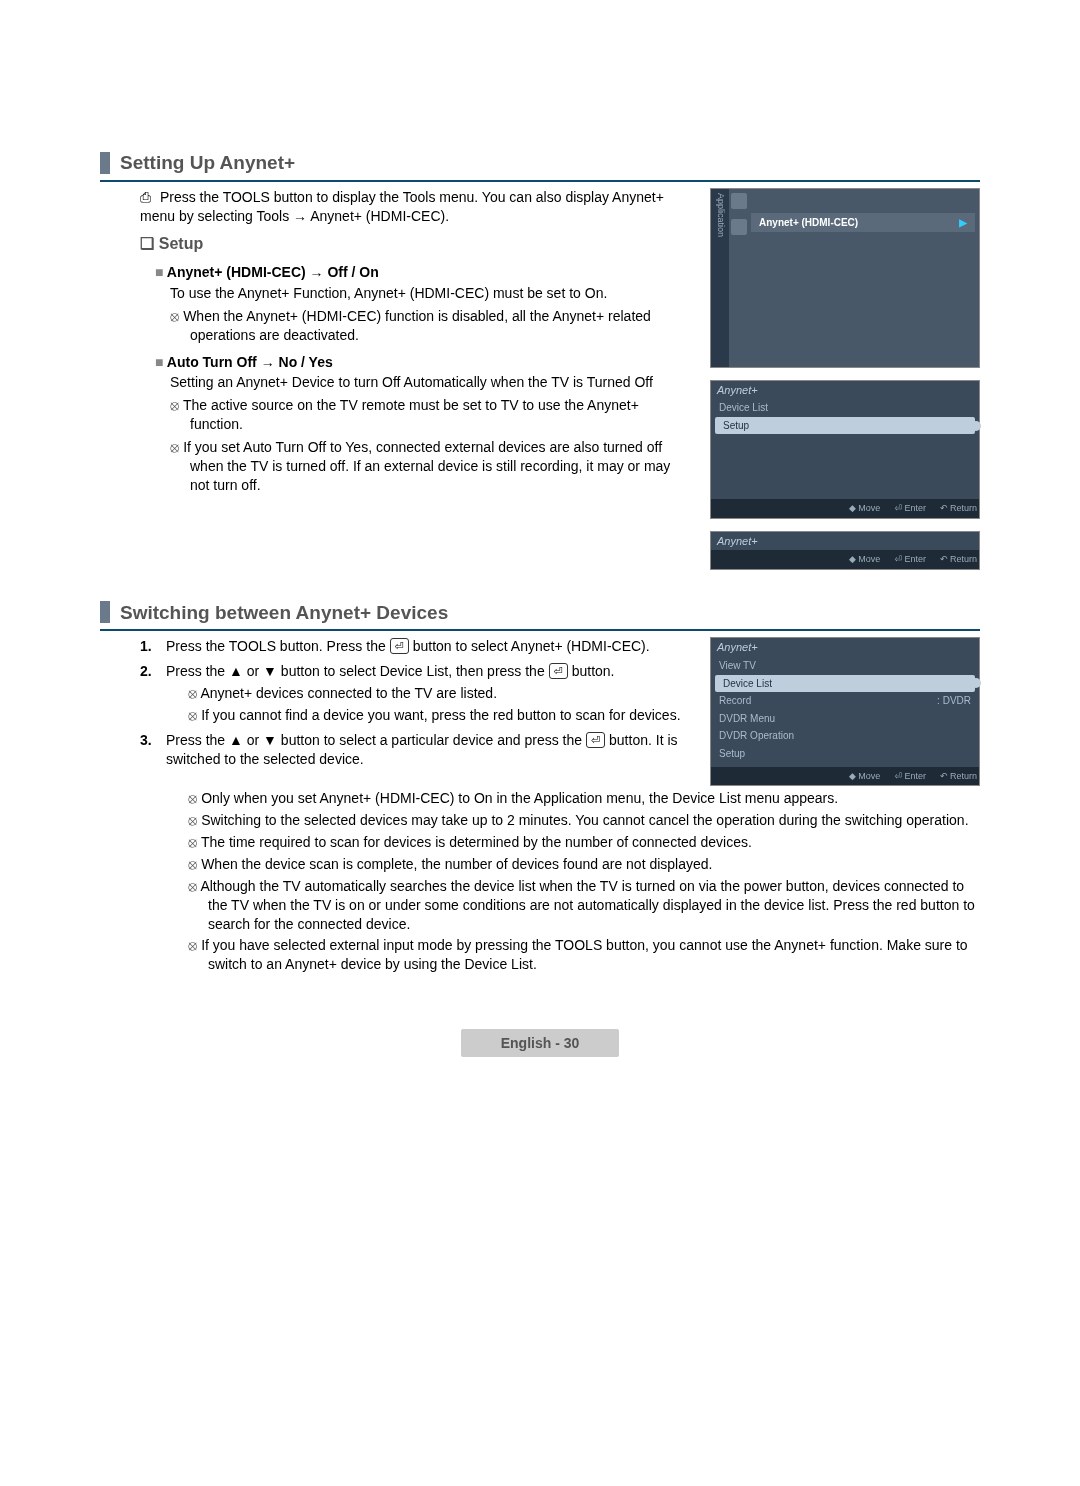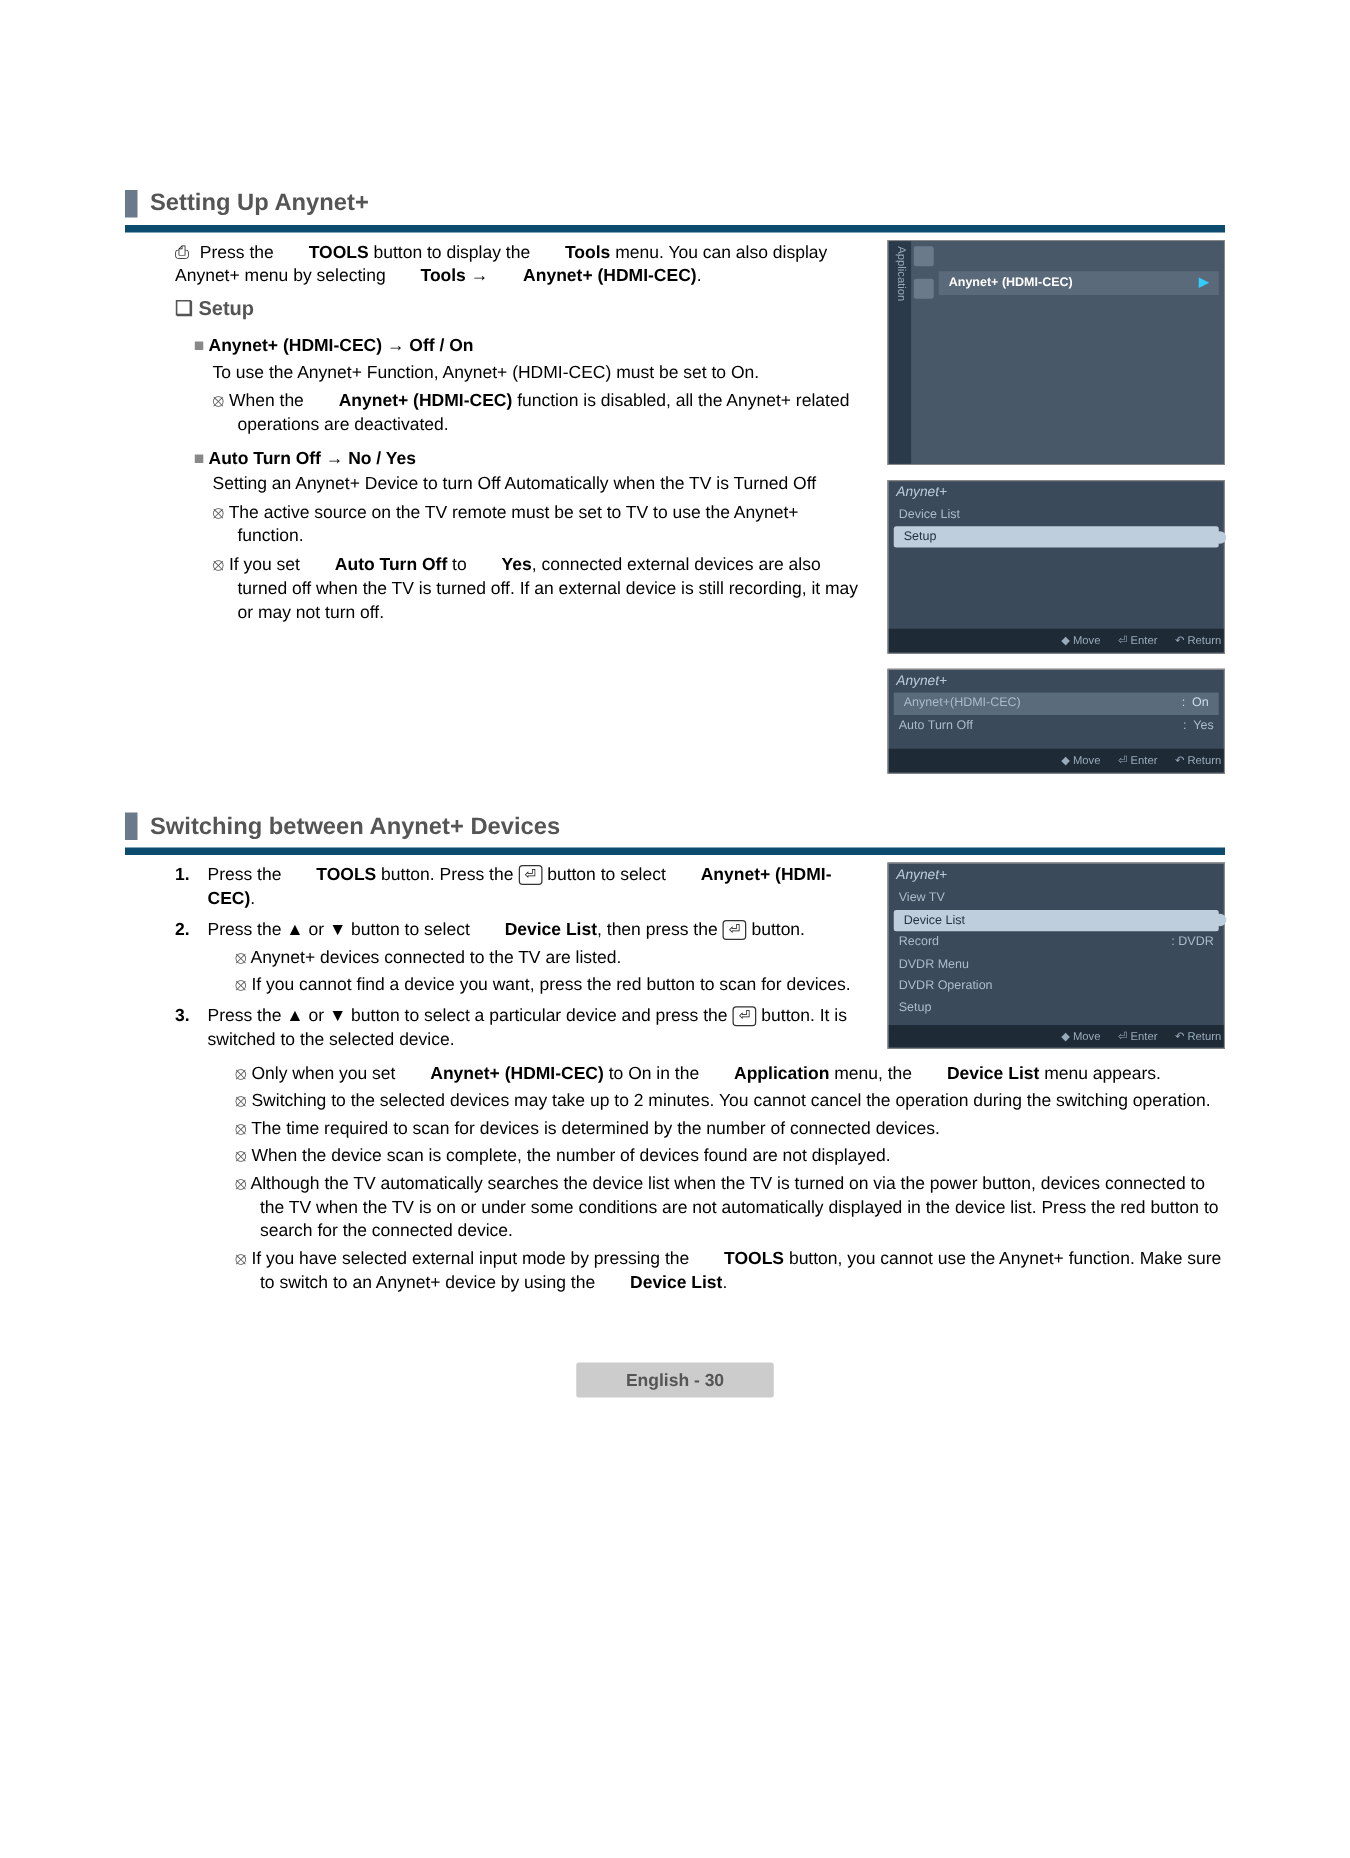--- a/index.html
+++ b/index.html
@@ -9,21 +9,21 @@
     color: #000;
     background: #fff;
     width: 1080px;
     margin: 0 auto;
     padding: 120px 100px 60px 100px;
     line-height: 1.35;
   }
   .section-header {
     display: flex;
     align-items: center;
-    border-bottom: 6px solid #0c4a6e;
+    border-bottom: 2px solid #0c4a6e;
     padding-bottom: 4px;
     margin-bottom: 6px;
     margin-top: 30px;
   }
   .section-header .bar {
     width: 10px;
     height: 22px;
     background: #6a7a8a;
     margin-right: 10px;
   }
@@ -99,21 +99,21 @@
   }
   .enter-icon {
     display: inline-block;
     border: 1px solid #333;
     border-radius: 3px;
     padding: 0 4px;
     font-size: 11px;
     line-height: 14px;
     vertical-align: 1px;
   }
-  b { font-weight: bold; margin-left: 24px; }
+  b { font-weight: normal; }
 
   
   .osd {
     background: #3a4a5a;
     color: #cde;
     font-size: 10px;
     border: 1px solid #888;
     width: 270px;
     font-family: Arial, sans-serif;
   }
@@ -255,30 +255,20 @@
       </div>
       <div class="osd-footer">
         <span>◆ <span>Move</span></span>
         <span>⏎ <span>Enter</span></span>
         <span>↶ <span>Return</span></span>
       </div>
     </div>
 
     <div class="osd">
       <div class="osd-title">Anynet+</div>
-      <div class="osd-list" style="min-height:45px">
-        <div class="item selrow">
-          <span>Anynet+(HDMI-CEC)</span>
-          <span style="color:#cde">: &nbsp;<span>On</span></span>
-        </div>
-        <div class="item">
-          <span>Auto Turn Off</span>
-          <span>: &nbsp;<span>Yes</span></span>
-        </div>
-      </div>
       <div class="osd-footer">
         <span>◆ <span>Move</span></span>
         <span>⏎ <span>Enter</span></span>
         <span>↶ <span>Return</span></span>
       </div>
     </div>
   </div>
 </div>
 
 <div class="section-header">

